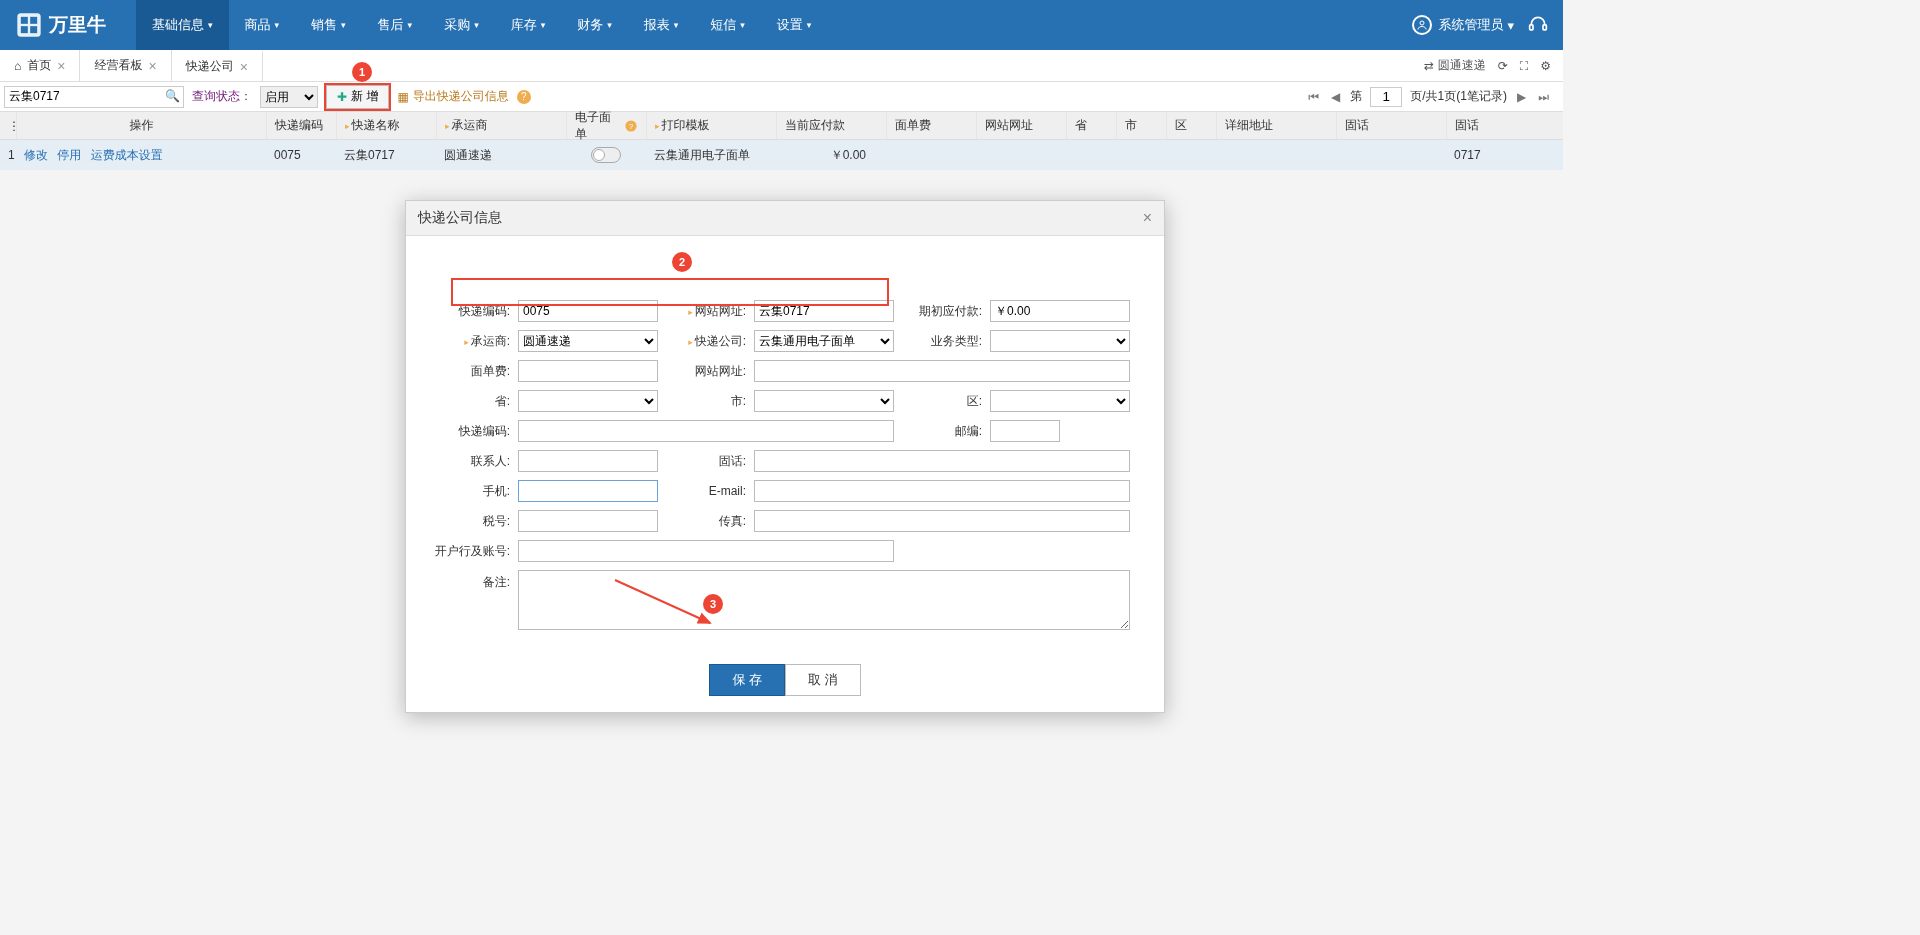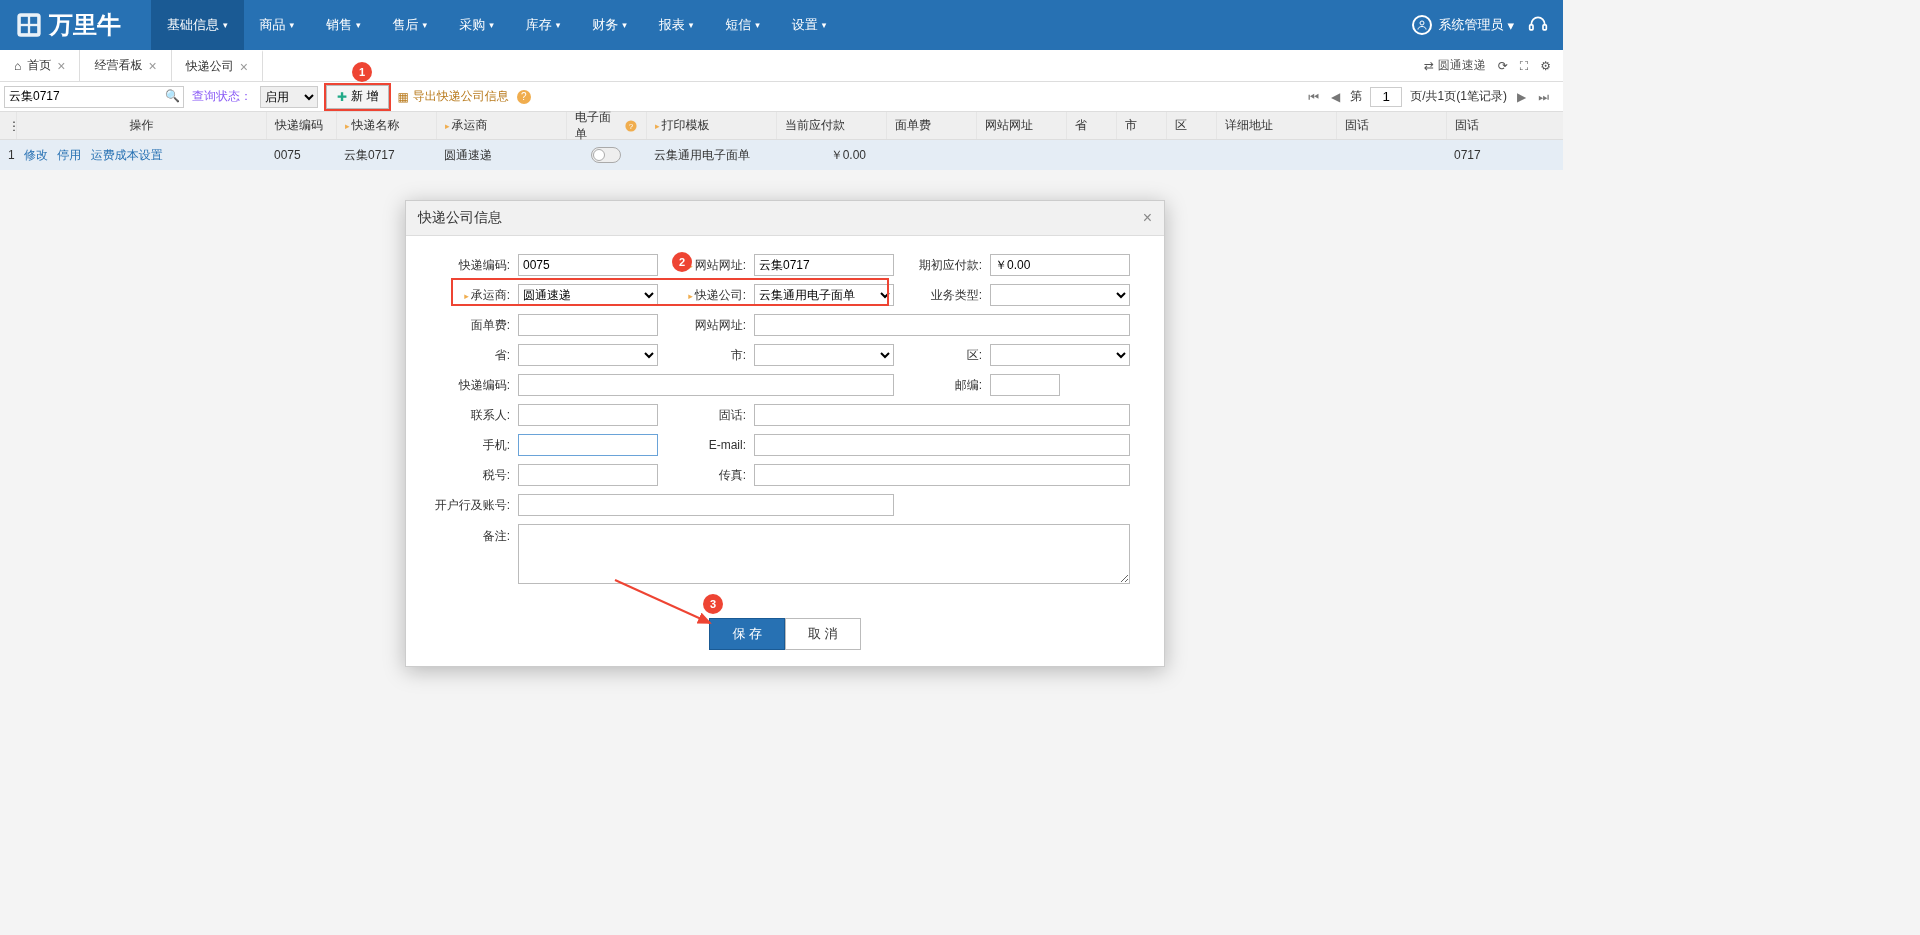--- a/index.html
+++ b/index.html
@@ -1,20 +1,20 @@
 <!DOCTYPE html>
 <html><head>
 <meta charset="utf-8">
 <style>
 * { box-sizing: border-box; margin: 0; padding: 0; font-family: "Microsoft YaHei", Arial, sans-serif; }
 body { background: #f4f4f4; font-size: 12px; color: #333; width: 1563px; height: 935px; overflow: hidden; position: relative; }
 
 
 .top-header { background: #2771b3; height: 50px; display: flex; align-items: center; color: #fff; padding: 0 15px; }
-.logo { display: flex; align-items: center; margin-right: 30px; font-size: 24px; font-weight: bold; }
+.logo { display: flex; align-items: center; margin-right: 30px; font-size: 19px; font-weight: bold; }
 .logo svg { width: 28px; height: 28px; margin-right: 6px; }
 .nav-menu { display: flex; height: 100%; flex: 1; }
 .nav-item { padding: 0 16px; display: flex; align-items: center; cursor: pointer; font-size: 13px; height: 100%; }
 .nav-item.active { background: #1a5a94; text-align: right; }
 .nav-item .caret { margin-left: 4px; font-size: 9px; }
 .header-right { display: flex; align-items: center; gap: 14px; }
 .user-block { display: flex; align-items: center; cursor: pointer; font-size: 13px; }
 .user-icon { width: 20px; height: 20px; border-radius: 50%; border: 2px solid #fff; margin-right: 6px; display: flex; align-items: center; justify-content: center; }
 .headset-icon { width: 20px; height: 20px; }
 
@@ -25,21 +25,21 @@
 .tab .close { color: #999; cursor: pointer; font-size: 14px; }
 .tab .home-icon { font-size: 12px; }
 .tabs-right { margin-left: auto; display: flex; align-items: center; gap: 12px; padding: 0 12px; color: #555; }
 .tabs-right span { cursor: pointer; }
 
 
 .toolbar { background: #fff; height: 30px; display: flex; align-items: center; border-bottom: 1px solid #ddd; padding: 0 4px; gap: 8px; }
 .search-box { position: relative; }
 .search-box input { width: 180px; height: 22px; border: 1px solid #ccc; padding: 0 22px 0 4px; font-size: 12px; }
 .search-box .mag { position: absolute; right: 4px; top: 3px; color: #666; }
-.tb-label { color: #8b5cf6; }
+.tb-label { color: #701a75; }
 .tb-select { height: 22px; border: 1px solid #ccc; font-size: 12px; min-width: 58px; }
 .btn-new { border: 1px solid #bbb; background: #f5f5f5; height: 24px; padding: 0 10px; display: flex; align-items: center; gap: 4px; cursor: pointer; font-size: 12px; position: relative; }
 .btn-new.highlight { outline: 2px solid #e43; }
 .btn-export { color: #b97b1e; display: flex; align-items: center; gap: 4px; cursor: pointer; }
 .help-dot { width: 14px; height: 14px; border-radius: 50%; background: #f0ad4e; color: #fff; font-size: 10px; display: inline-flex; align-items: center; justify-content: center; }
 .tb-right { margin-left: auto; display: flex; align-items: center; gap: 8px; padding-right: 8px; }
 .pg-btn { color: #777; cursor: pointer; font-size: 12px; padding: 0 2px; }
 .pg-input { width: 32px; height: 20px; border: 1px solid #ccc; text-align: center; }
 
 
@@ -51,21 +51,21 @@
 .row a { color: #2771b3; text-decoration: none; margin-right: 6px; }
 .toggle { width: 30px; height: 16px; border: 1px solid #aaa; border-radius: 8px; position: relative; background:#eee; }
 .toggle .knob { width: 12px; height: 12px; background: #fff; border:1px solid #aaa; border-radius: 50%; position: absolute; top: 1px; left: 1px; }
 
 
 .anno-badge { position: absolute; width: 20px; height: 20px; border-radius: 50%; background: #e43; color: #fff; font-size: 11px; display: flex; align-items: center; justify-content: center; z-index: 2000; font-weight:bold;}
 .red-box { border: 2px solid #e43; position: absolute; pointer-events: none; z-index: 1500; }
 .modal { position: absolute; left: 405px; top: 200px; width: 760px; background: #fff; border: 1px solid #ccc; box-shadow: 0 4px 20px rgba(0,0,0,.25); z-index: 1000; }
 .modal-header { background: #f1f1f1; border-bottom: 1px solid #ddd; padding: 8px 12px; display: flex; align-items: center; justify-content: space-between; font-size: 14px; }
 .modal-close { cursor: pointer; color: #888; font-size: 16px; }
-.modal-body { padding: 18px 24px; }
+.modal-body { padding: 18px 24px; margin-top: 46px; }
 .form-grid { display: grid; grid-template-columns: 80px 140px 80px 140px 80px 140px; gap: 8px 8px; align-items: center; }
 .form-grid label { text-align: right; font-size: 12px; color: #333; white-space: nowrap; }
 .form-grid .req::before { content: "▸"; color: #f0ad4e; font-size: 9px; margin-right: 2px; }
 .finput { width: 100%; height: 22px; border: 1px solid #bbb; padding: 0 4px; font-size: 12px; }
 .fselect { width: 100%; height: 22px; border: 1px solid #bbb; font-size: 12px; background:#fff; }
 .span2 { grid-column: span 3; }
 .span4 { grid-column: span 5; }
 textarea.finput { height: 60px; resize: vertical; }
 .modal-footer { padding: 16px; display: flex; justify-content: center; }
 .btn-primary { background: #2771b3; color: #fff; border: 1px solid #1a5a94; padding: 6px 22px; cursor: pointer; font-size: 13px; }

